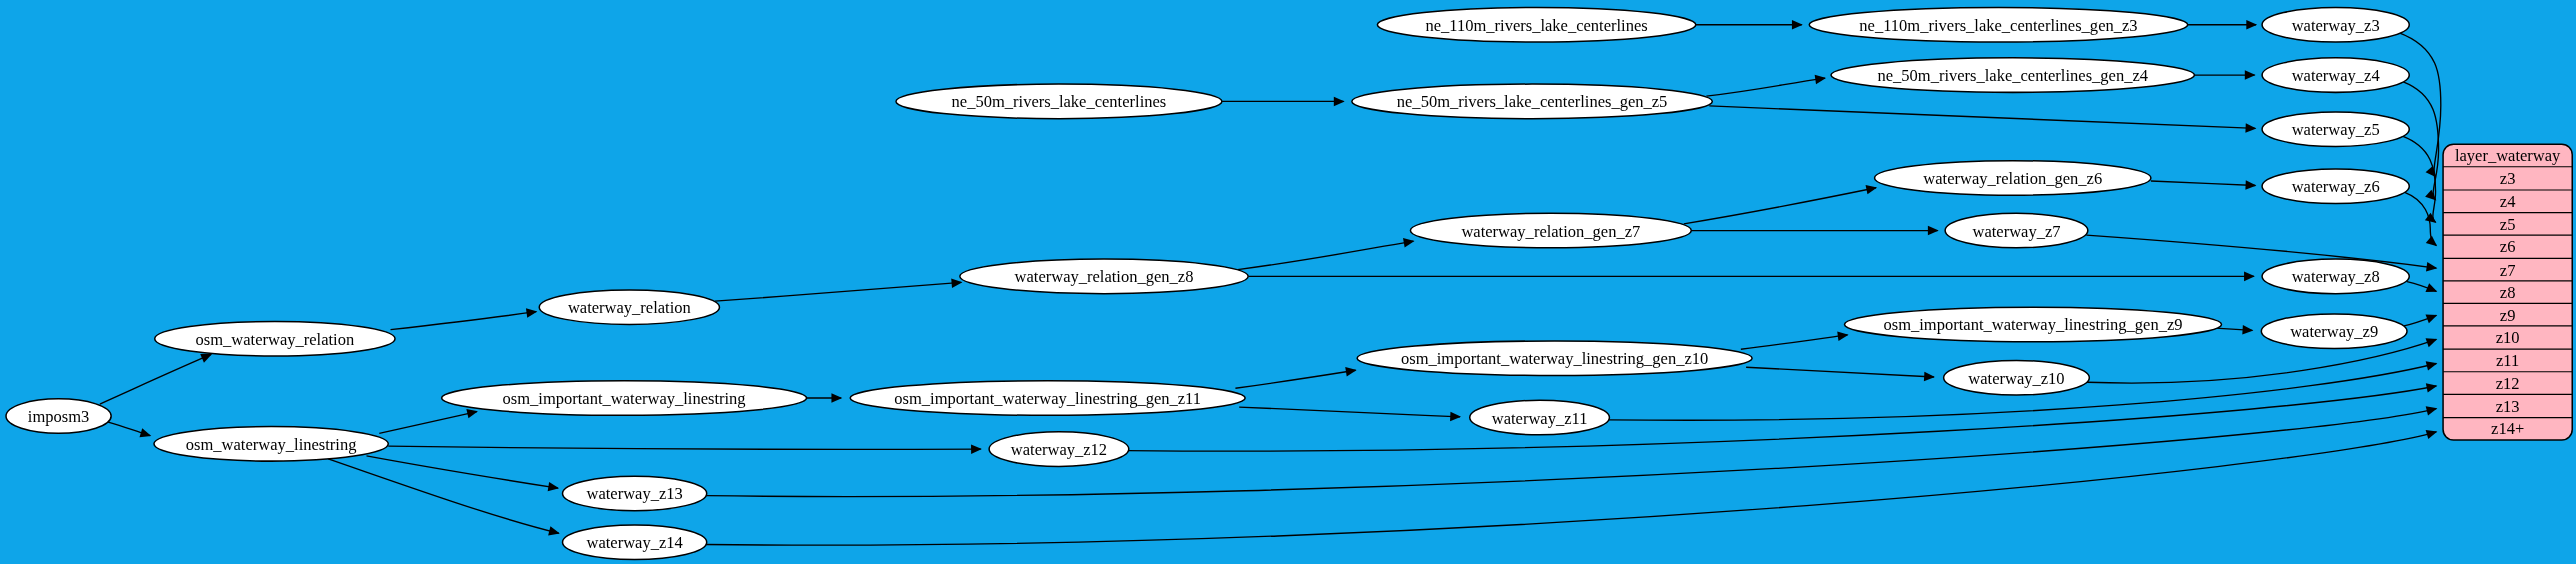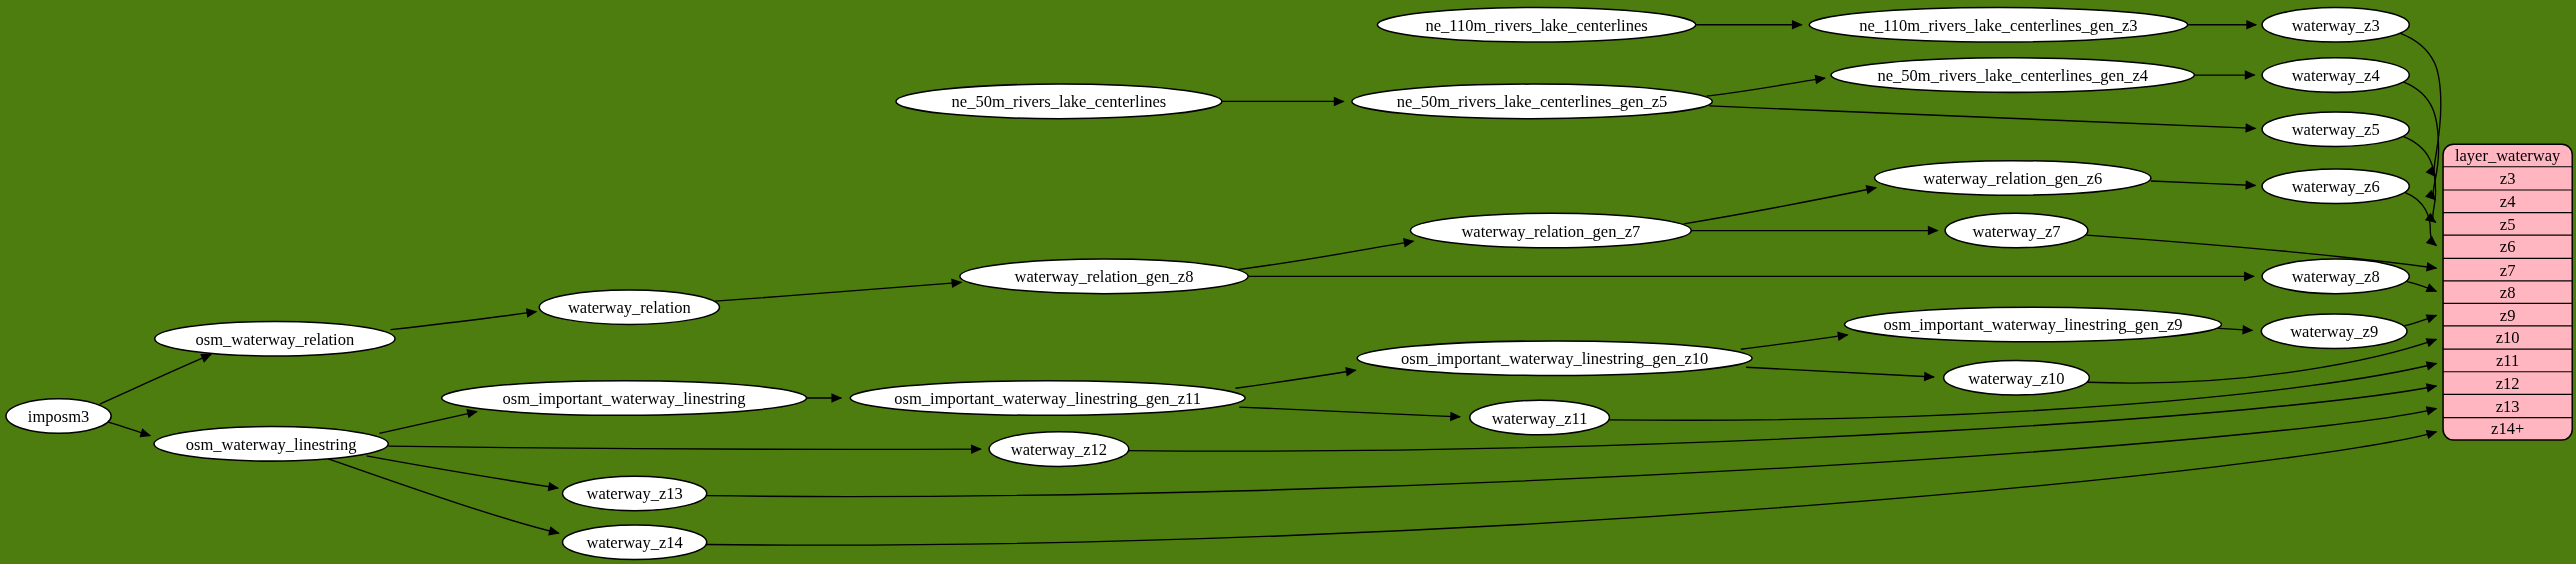--- a/index.html
+++ b/index.html
@@ -1,16 +1,16 @@
 <!DOCTYPE html>
 <html style="font-size:12px"><head>
 <meta charset="utf-8">
 <style>
   html, body { margin: 0; padding: 0; background: #ffffff; }
-  .canvas { width: 100%; background: #4d7c0f; }
+  .canvas { width: 100%; background: #0ea5e9; }
   svg { display: block; width: 100%; height: auto; }
   .edge { fill: none; stroke: #000000; stroke-width: 1.8; }
   .node ellipse { fill: #ffffff; stroke: #000000; stroke-width: 2; }
   text {
     font-family: "Liberation Serif", "DejaVu Serif", serif;
     font-size: 22px; fill: #000000; text-anchor: middle;
   }
   .tbl-outline { stroke: #000000; stroke-width: 2; }
   .tbl-div { stroke: #000000; stroke-width: 1.6; }
 </style>

